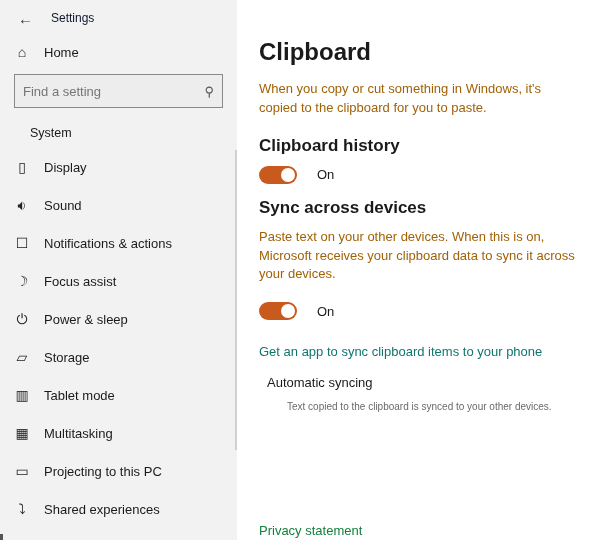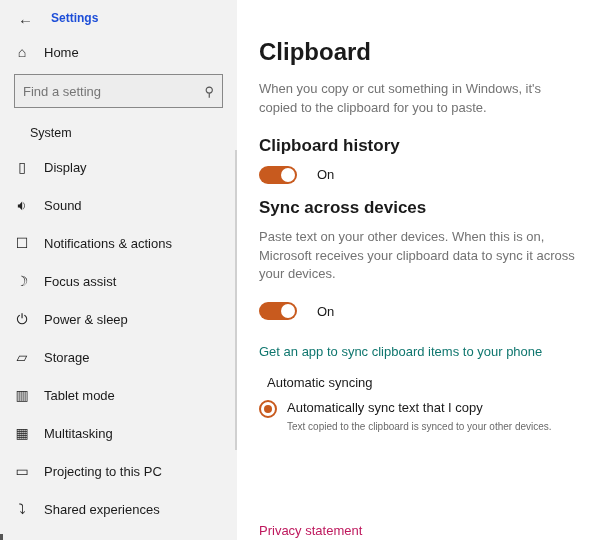--- a/index.html
+++ b/index.html
@@ -21,21 +21,21 @@
   border-right: none;
   position: relative;
 }
 .topbar {
   display: flex;
   align-items: center;
   height: 36px;
   padding: 6px 12px 6px 18px;
 }
 .topbar .back { font-size: 15px; color:#333; margin-right: 18px; cursor:pointer;}
-.topbar .title { font-size: 12px; color:#1d4ed8;font-weight:bold; }
+.topbar .title { font-size: 12px; color:#0f172a; }
 .home-row {
   display:flex; align-items:center; gap:14px;
   padding: 6px 14px 6px 14px; height: 32px;
   color:#1a1a1a; font-size:13px;
 }
 .home-row .ico { width:16px; text-align:center; font-size:14px; color:#222;}
 .search-wrap { padding: 6px 14px 8px 14px; }
 .search {
   width: 100%; height: 30px;
   border: 1px solid #888; background:#ededed;
@@ -62,21 +62,21 @@
   content:""; position:absolute; left:0; top:6px; bottom:6px; width:3px; background:#555;
 }
 .scrollhint {
   position:absolute; right:0; top:150px; width:2px; height:300px; background:#d0d0d0;
 }
 .main {
   flex:1; height:540px; overflow:hidden; padding: 38px 22px 0 22px;
   position:relative;
 }
 .main h1 { font-size:24px; font-weight:600; margin-bottom:14px; }
-.main p.desc { font-size:13px; color:#737373; line-height:1.45; margin-bottom:18px; max-width:320px;}
+.main p.desc { font-size:13px; color:#a16207; line-height:1.45; margin-bottom:18px; max-width:320px;}
 .main h2 { font-size:17px; font-weight:600; margin: 10px 0 10px 0; }
 .link { color:#0f766e; font-size:13px; margin:10px 0 12px 0; display:inline-block;}
 .toggle-row { display:flex; align-items:center; gap:20px; margin:4px 0 14px 0;}
 .toggle {
   width:38px; height:18px; border-radius:9px; background:#c85a1e;
   position:relative;
 }
 .toggle .knob {
   position:absolute; right:2px; top:2px; width:14px; height:14px; background:#fff; border-radius:50%;
 }
@@ -84,21 +84,21 @@
 .subhead { font-size:13px; margin:4px 0 10px 8px; }
 .radio-row { display:flex; gap:10px; margin:6px 0 2px 0; align-items:flex-start;}
 .radio {
   width:18px; height:18px; border-radius:50%; border:2px solid #222; flex-shrink:0;
   display:flex; align-items:center; justify-content:center;
 }
 .radio.sel { border-color:#c85a1e;}
 .radio.sel .dot { width:8px; height:8px; border-radius:50%; background:#c85a1e;}
 .radio-label { font-size:13px; }
 .radio-sub { font-size:10px; color:#6a6a6a; margin:2px 0 12px 28px; max-width:300px; line-height:1.4;}
-.privacy { color:#be185d; font-size:13px; position:absolute; bottom:2px; left:22px;margin-top:33px;}
+.privacy { color:#15803d; font-size:13px; position:absolute; bottom:2px; left:22px;margin-top:33px;}
 </style>
 </head>
 <body>
 
 <div class="sidebar">
   <div class="topbar">
     <span class="back">←</span>
     <span class="title">Settings</span>
   </div>
   <div class="home-row">
@@ -178,25 +178,19 @@
   <div class="toggle-row">
     <div class="toggle">
         <div class="knob"></div>
       </div>
     <span class="toggle-label">On</span>
   </div>
   <a class="link">Get an app to sync clipboard items to your phone</a>
 
   <div class="subhead">Automatic syncing</div>
 
-  <div class="radio-row">
-    <div class="radio sel">
-        <div class="dot"></div>
-      </div>
-    <span class="radio-label">Automatically sync text that I copy</span>
-  </div>
   <div class="radio-sub">Text copied to the clipboard is synced to your other devices.</div>
 
   
   
 
   <a class="privacy">Privacy statement</a>
 </div>
 
 </body></html>

